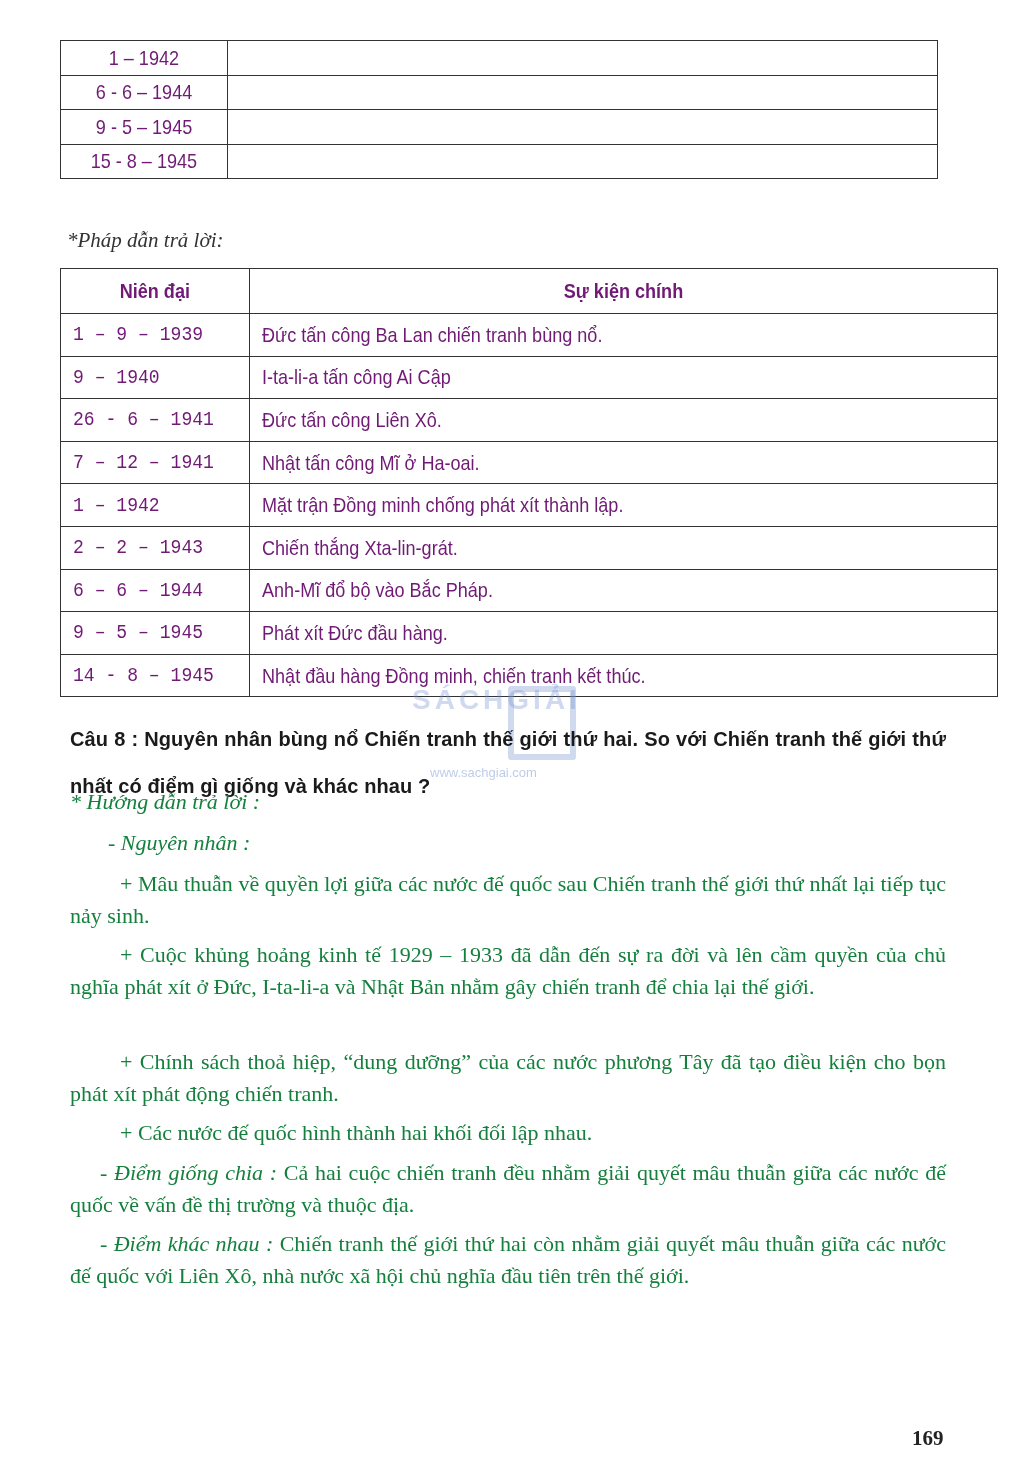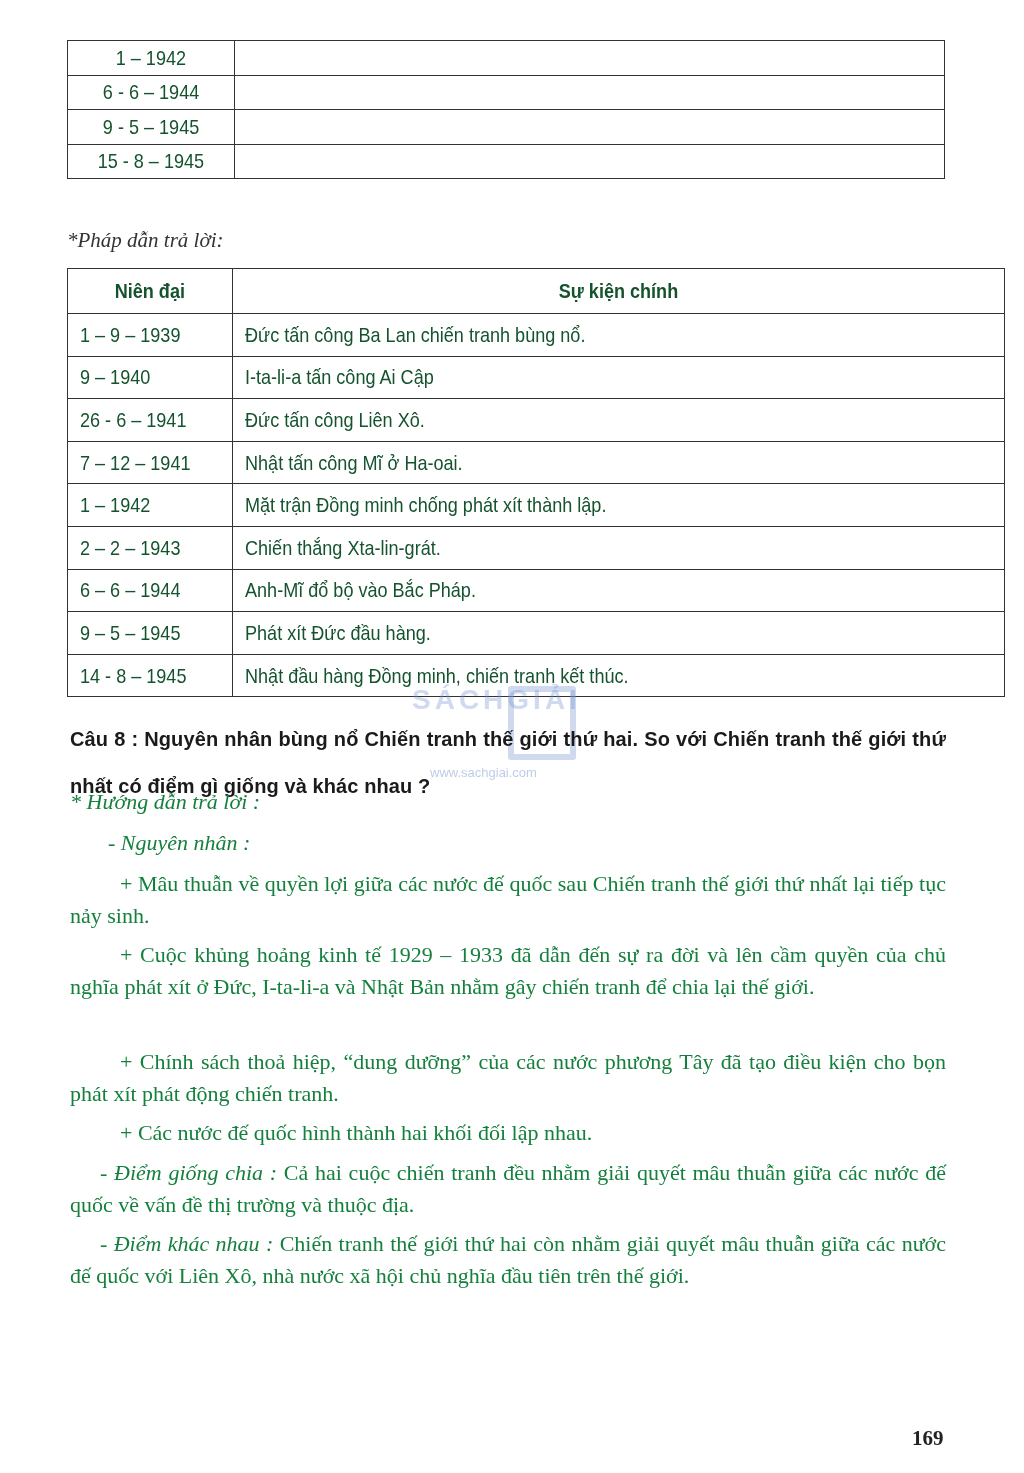--- a/index.html
+++ b/index.html
@@ -2,37 +2,37 @@
 <html><head>
   <meta charset="utf-8">
   <style>
     html, body { margin: 0; padding: 0; }
     body {
       width: 1024px; height: 1473px; background: #ffffff; position: relative;
       color: #1a1a1a; overflow: hidden;
     }
     .page { position: absolute; left: 0; top: 0; width: 1024px; height: 1473px; }
     table.tbl {
-      position: absolute; left: 67px; border-collapse: collapse;
-      font-family: "Liberation Sans", sans-serif; font-size: 21px; color: #14532d;
+      position: absolute; left: 60px; border-collapse: collapse;
+      font-family: "Liberation Sans", sans-serif; font-size: 21px; color: #701a75;
       transform-origin: left top;
     }
     table.tbl td, table.tbl th {
       border: 1.6px solid #333; padding: 0 12px; white-space: nowrap;
       font-stretch: condensed;
     }
     .cond { display: inline-block; transform: scaleX(0.86); transform-origin: left center; }
     .condc { display: inline-block; transform: scaleX(0.86); transform-origin: center center; }
     #tbl-top { top: 40px; width: 878px; }
     #tbl-top td { height: 33.5px; }
     #tbl-top td.date { width: 142px; text-align: center; }
     #tbl-ans { top: 268px; width: 938px; }
     #tbl-ans th { height: 44px; font-weight: bold; font-size: 21px; }
     #tbl-ans td { height: 41.6px; }
-    #tbl-ans td.date { width: 140px; }
+    #tbl-ans td.date { width: 140px; font-family: Liberation Mono, monospace; }
     .hint-italic {
       position: absolute; left: 67px; top: 228px;
       font-family: "Liberation Serif", serif; font-style: italic; font-size: 21px; color: #333;
     }
     .serif { font-family: "Liberation Serif", serif; font-size: 22px; color: #15803d; }
     .q-title {
       position: absolute; left: 70px; top: 716px; width: 876px;
       font-family: Liberation Sans, sans-serif; font-weight: bold; font-size: 20px;
       line-height: 47px; text-align: justify; letter-spacing: 0.1px;
     }

